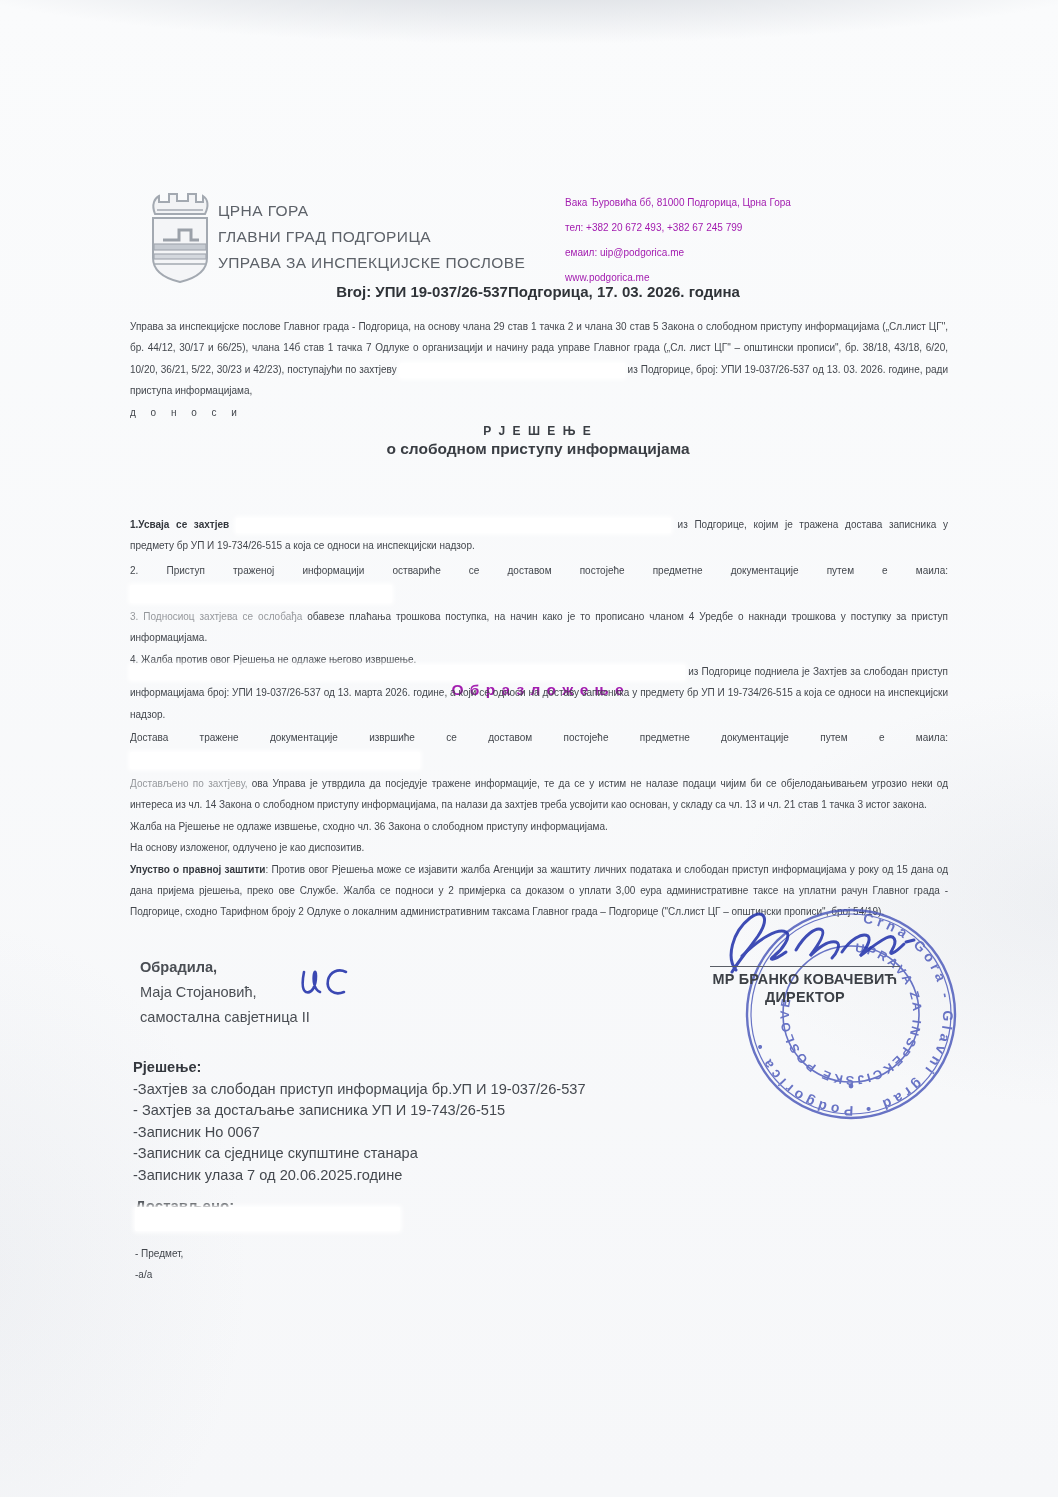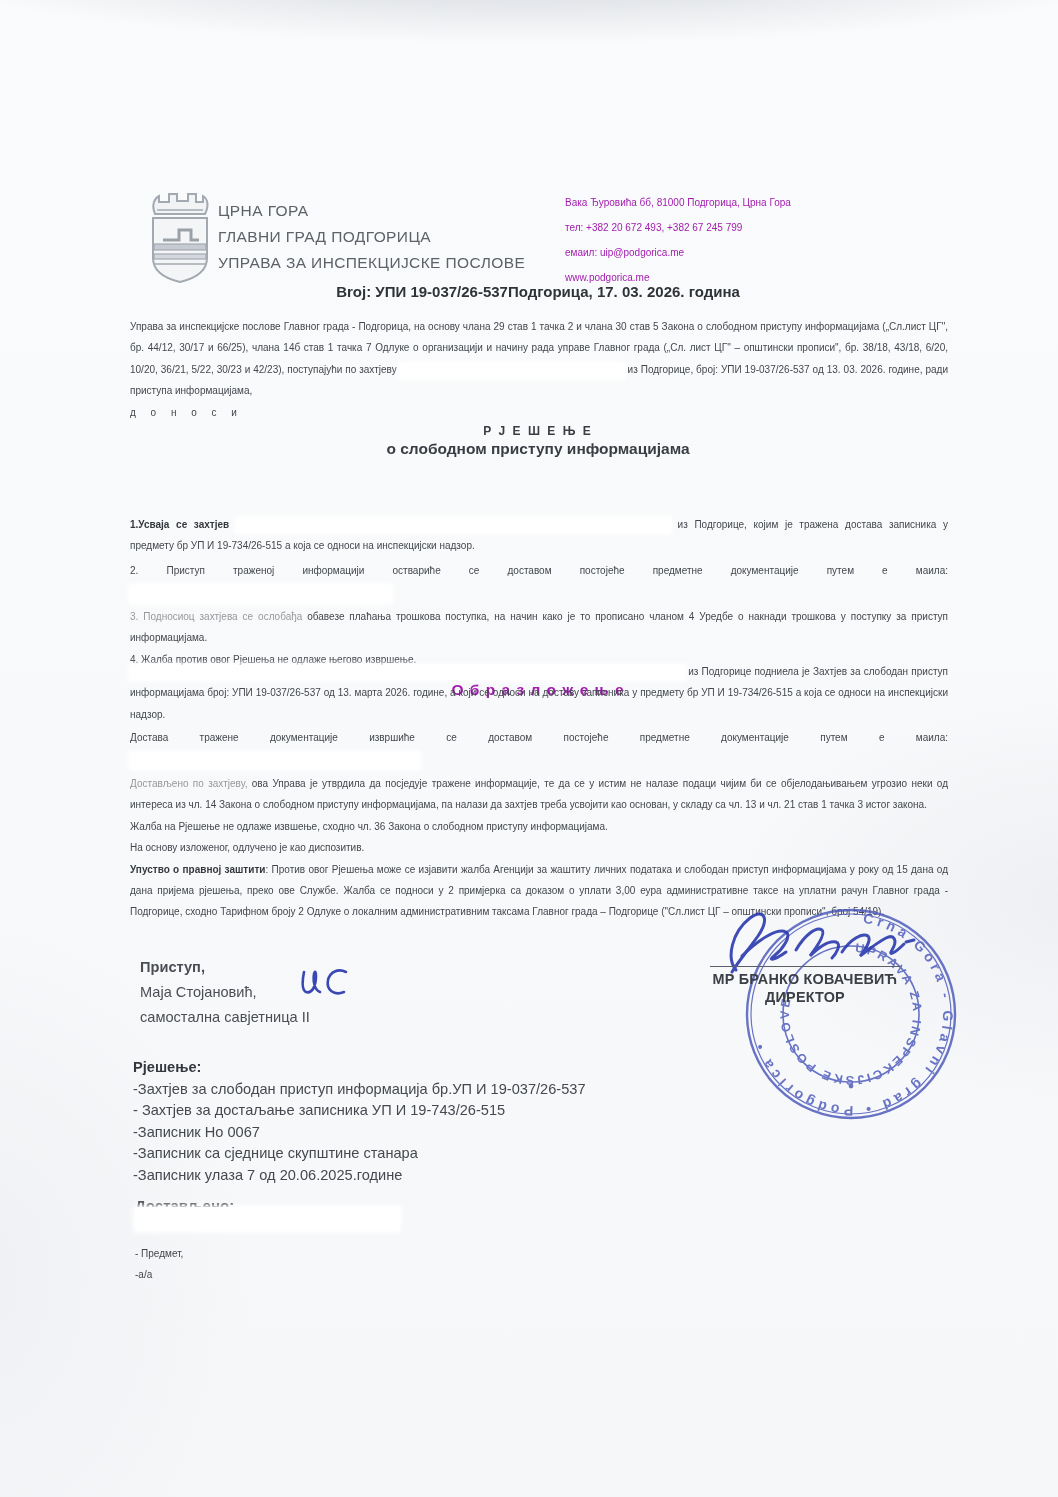--- a/index.html
+++ b/index.html
@@ -154,21 +154,21 @@
   </svg>
 </div>
 
 <div class="abs sig-right">
   <div class="line" style="margin-top:14px;"></div>
   <div class="name">МР БРАНКО КОВАЧЕВИЋ</div>
   <div class="name" style="margin-top:2px;">ДИРЕКТОР</div>
 </div>
 
 <div class="abs sig-left" style="left:140px;top:955px;">
-  <div class="bold">Приступ,</div>
+  <div class="bold">Обрадила,</div>
   <div>Маја Стојановић,</div>
   <div>самостална савјетница II</div>
 </div>
 
 <div class="abs" style="left:300px;top:966px;width:54px;height:34px;">
   <svg width="54" height="34" viewBox="0 0 54 34">
     <g stroke="#2b3aae" stroke-width="2.6" fill="none" stroke-linecap="round" opacity=".92">
       <path d="M4 6 C2 16 2 24 6 26 C12 28 16 20 16 10 C16 6 15 4 14 8 C13 14 14 24 20 26"></path>
       <path d="M46 6 C38 2 30 6 28 14 C26 24 34 30 44 26"></path>
     </g>

